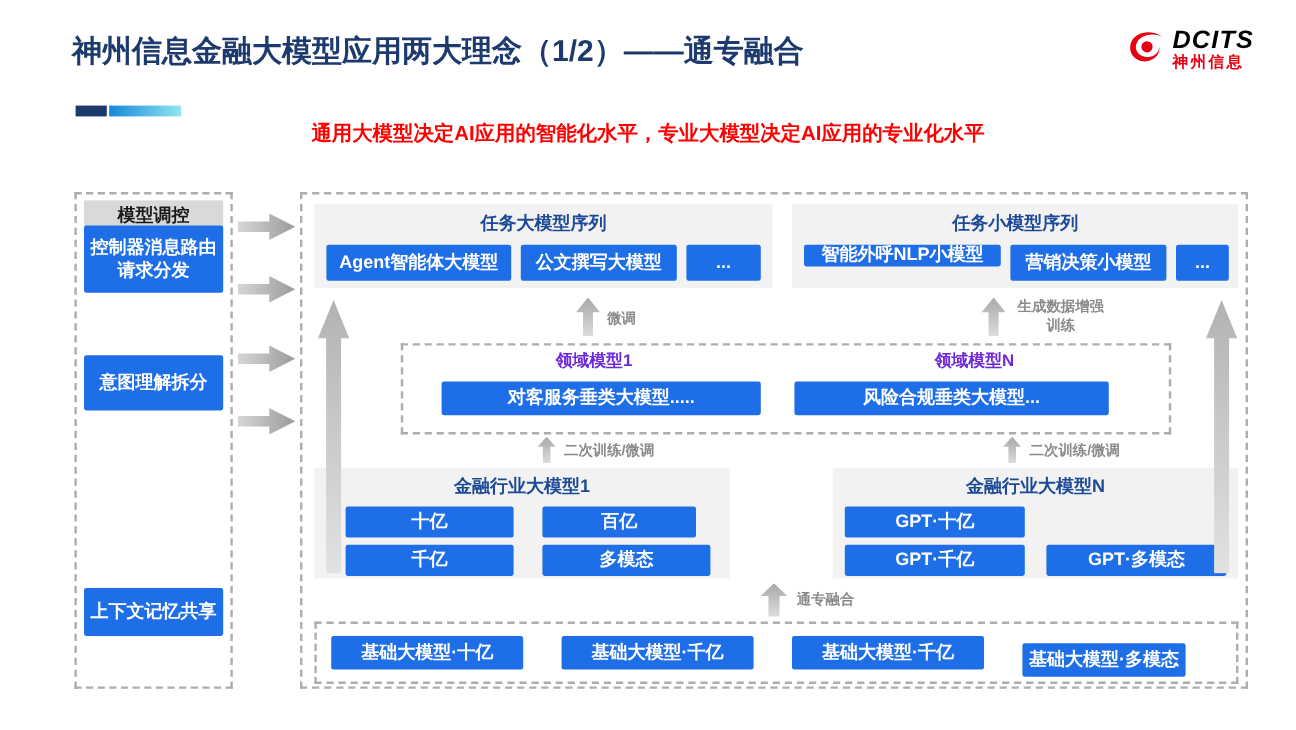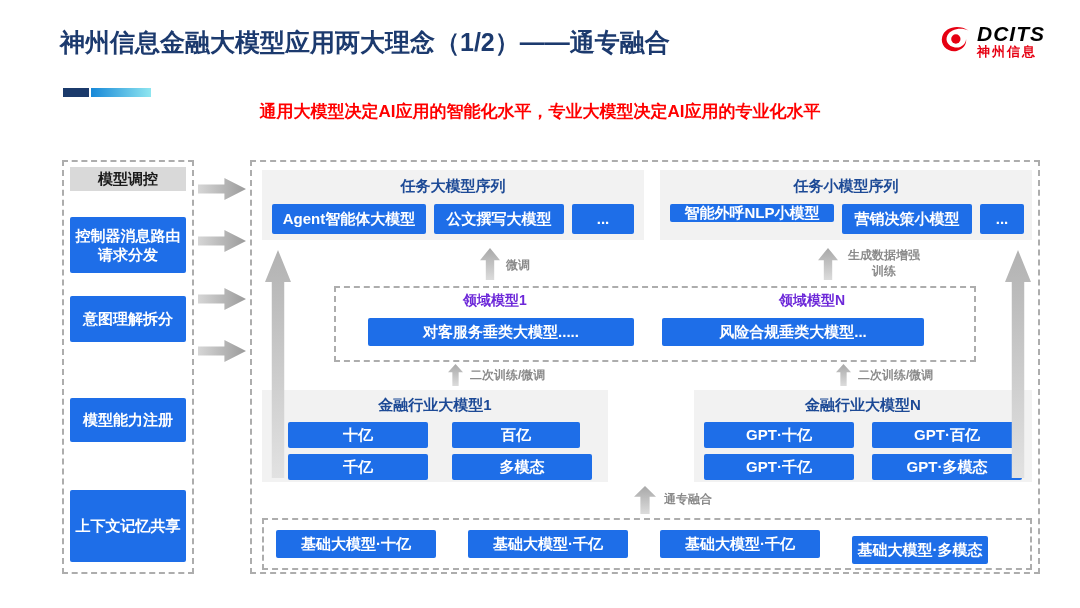--- a/index.html
+++ b/index.html
@@ -61,24 +61,23 @@
     </span>
   </div>
 
   <div class="abs accent-bar-1"></div>
   <div class="abs accent-bar-2"></div>
 
   <div class="abs subtitle">通用大模型决定AI应用的智能化水平，专业大模型决定AI应用的专业化水平</div>
 
   <div class="abs dashed-box" style="left:62px;top:160px;width:132px;height:414px;"></div>
   <div class="abs gray-header" style="left:70px;top:167px;width:116px;height:24px;">模型调控</div>
-  <div class="abs btn" style="left:70px;top:217px;width:116px;height:56px;">控制器消息路由请求分发</div>
+  <div class="abs btn" style="left:70px;top:188px;width:116px;height:56px;">控制器消息路由请求分发</div>
   <div class="abs btn" style="left:70px;top:296px;width:116px;height:46px;">意图理解拆分</div>
-  <div class="abs btn" style="left:70px;top:398px;width:116px;height:44px;">模型能力注册</div>
-  <div class="abs btn" style="left:70px;top:490px;width:116px;height:72px;">上下文记忆共享</div>
+  <div class="abs btn" style="left:70px;top:490px;width:116px;height:40px;">上下文记忆共享</div>
 
   <div class="abs h-arrow" style="left:198px;top:178px;width:48px;height:22px;"></div>
   <div class="abs h-arrow" style="left:198px;top:230px;width:48px;height:22px;"></div>
   <div class="abs h-arrow" style="left:198px;top:288px;width:48px;height:22px;"></div>
   <div class="abs h-arrow" style="left:198px;top:340px;width:48px;height:22px;"></div>
 
   <div class="abs dashed-box" style="left:250px;top:160px;width:790px;height:414px;"></div>
 
   <div class="abs v-arrow-big" style="left:265px;top:250px;width:26px;height:228px;"></div>
   <div class="abs v-arrow-big" style="left:1005px;top:250px;width:26px;height:228px;"></div>
@@ -114,21 +113,20 @@
   <div class="abs panel" style="left:262px;top:390px;width:346px;height:92px;"></div>
   <div class="abs panel-title" style="left:262px;top:396px;width:346px;">金融行业大模型1</div>
   <div class="abs btn" style="left:288px;top:422px;width:140px;height:26px;">十亿</div>
   <div class="abs btn" style="left:452px;top:422px;width:128px;height:26px;">百亿</div>
   <div class="abs btn" style="left:288px;top:454px;width:140px;height:26px;">千亿</div>
   <div class="abs btn" style="left:452px;top:454px;width:140px;height:26px;">多模态</div>
 
   <div class="abs panel" style="left:694px;top:390px;width:338px;height:92px;"></div>
   <div class="abs panel-title" style="left:694px;top:396px;width:338px;">金融行业大模型N</div>
   <div class="abs btn" style="left:704px;top:422px;width:150px;height:26px;">GPT·十亿</div>
-  <div class="abs btn" style="left:872px;top:422px;width:150px;height:26px;">GPT·百亿</div>
   <div class="abs btn" style="left:704px;top:454px;width:150px;height:26px;">GPT·千亿</div>
   <div class="abs btn" style="left:872px;top:454px;width:150px;height:26px;">GPT·多模态</div>
 
   <div class="abs v-arrow" style="left:634px;top:486px;width:22px;height:28px;"></div>
   <div class="abs small-label" style="left:664px;top:492px;">通专融合</div>
 
   <div class="abs dashed-box" style="left:262px;top:518px;width:770px;height:52px;"></div>
   <div class="abs btn" style="left:276px;top:530px;width:160px;height:28px;">基础大模型·十亿</div>
   <div class="abs btn" style="left:468px;top:530px;width:160px;height:28px;">基础大模型·千亿</div>
   <div class="abs btn" style="left:660px;top:530px;width:160px;height:28px;">基础大模型·千亿</div>

